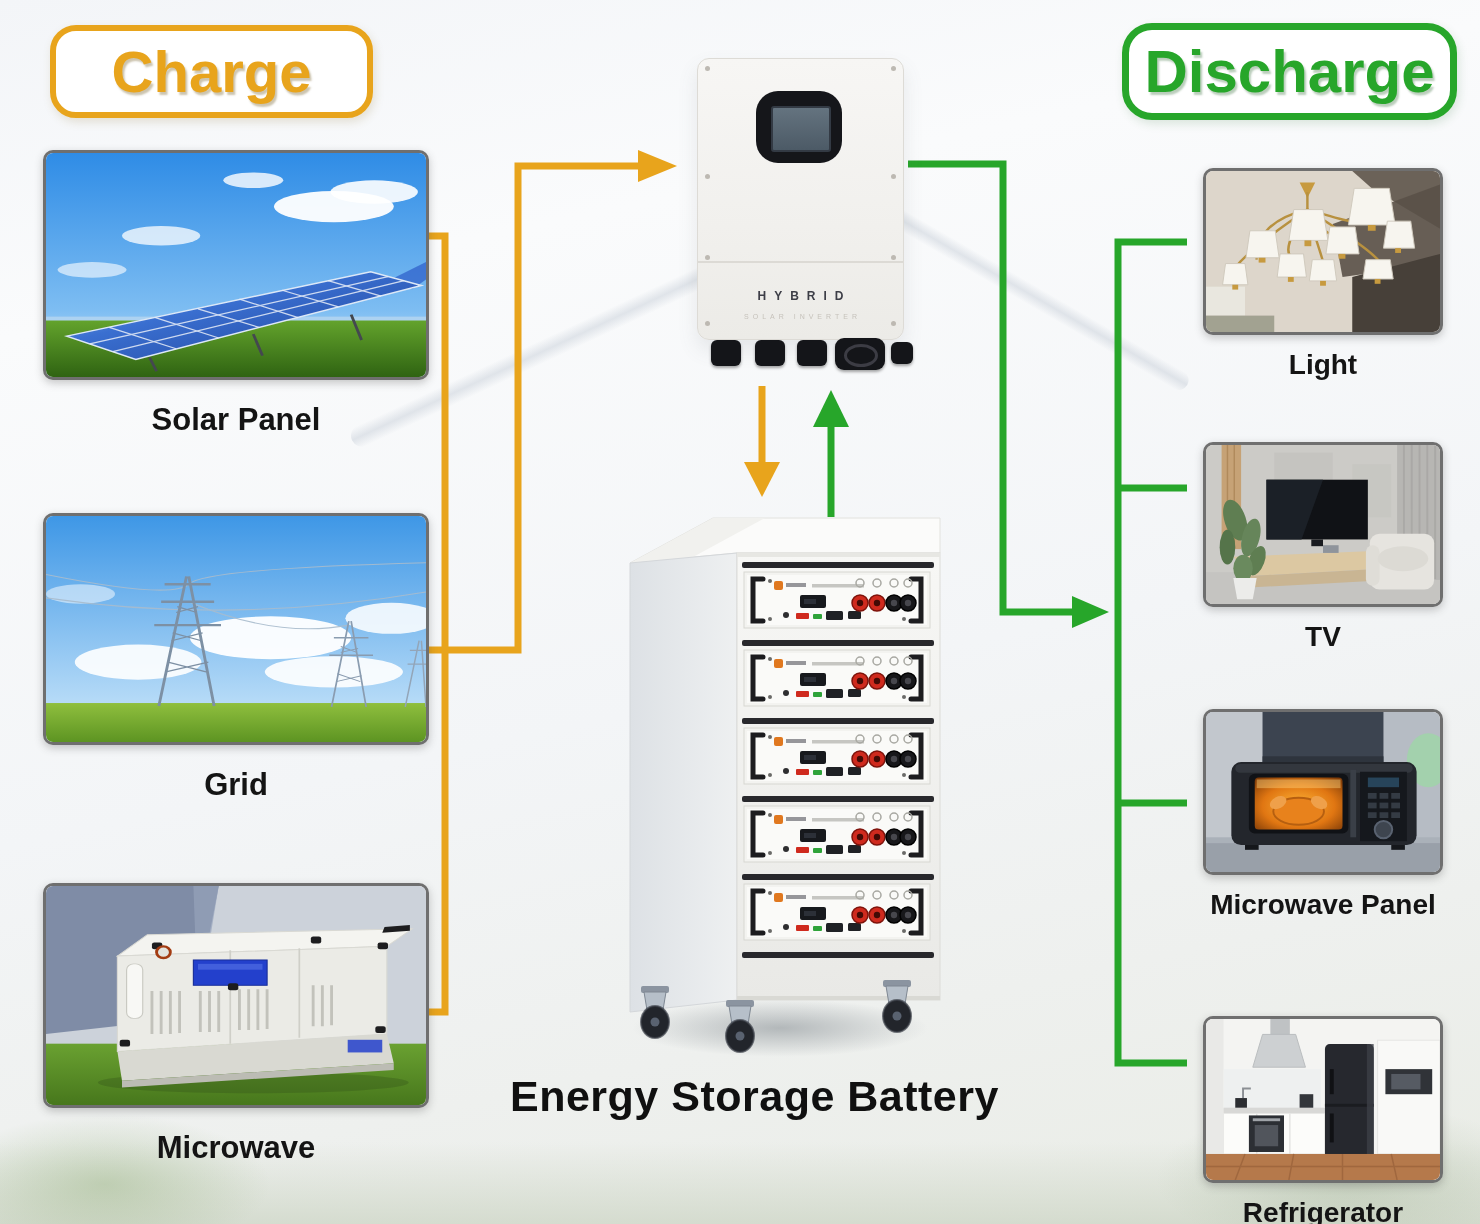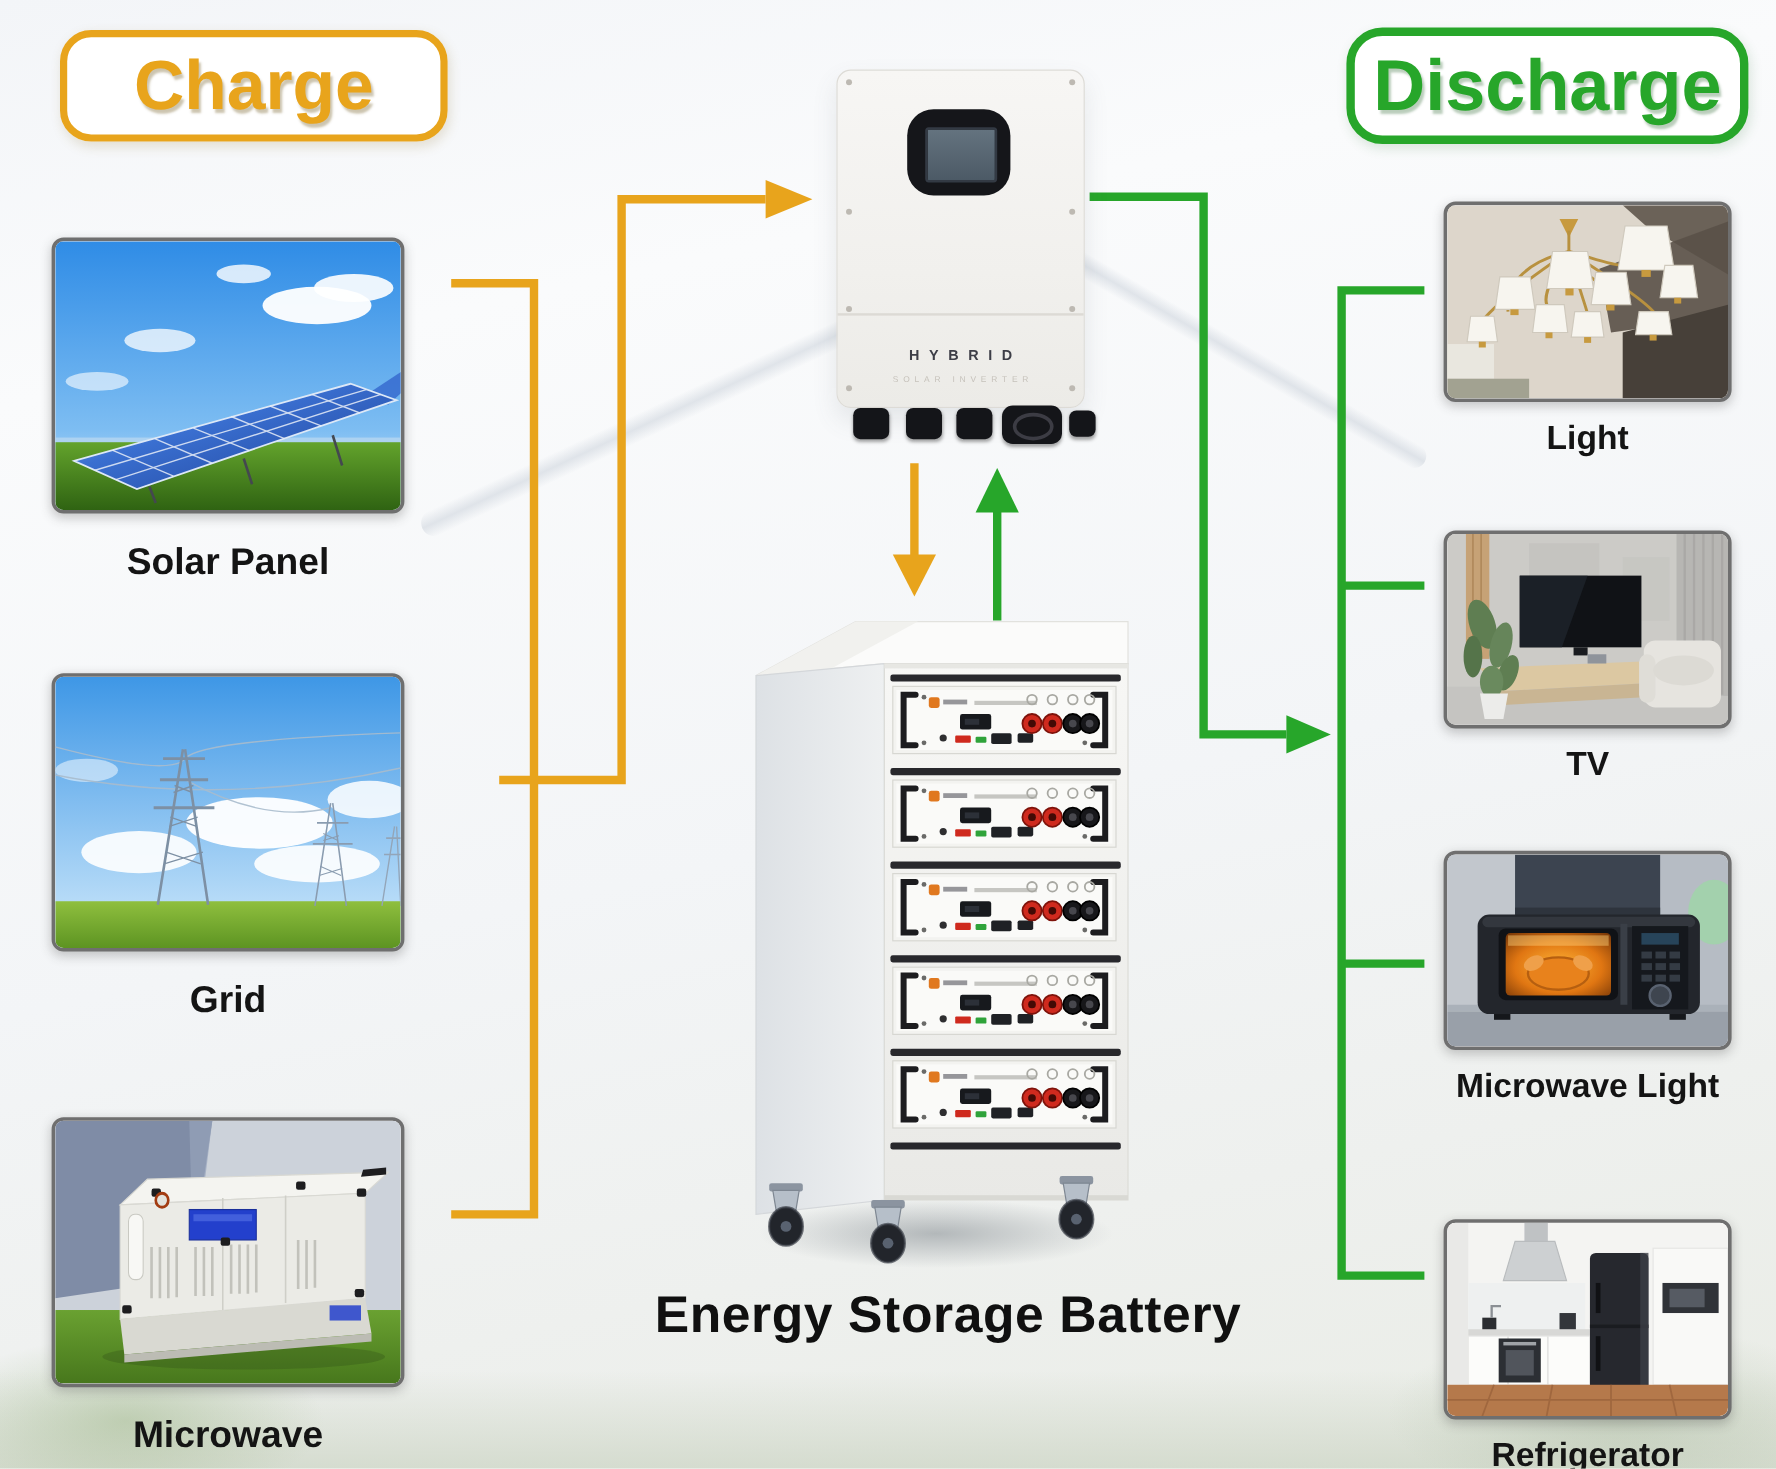--- a/index.html
+++ b/index.html
@@ -28,21 +28,21 @@
     color:#E8A41C;font-size:58px;text-shadow:2px 3px 2px rgba(110,85,25,.35);box-shadow:2px 4px 10px rgba(140,110,40,.18);}
   .badge.discharge{left:1122px;top:23px;width:335px;height:97px;border:7px solid #27A62A;border-radius:30px;
     color:#27A62A;font-size:60px;text-shadow:2px 3px 2px rgba(25,90,30,.3);box-shadow:2px 4px 10px rgba(40,110,50,.15);justify-content:center;}
 
   
   .node{position:absolute;}
   .frame{border:3px solid #6f6f6f;border-radius:10px;overflow:hidden;background:#fff;
     box-shadow:0 3px 9px rgba(60,60,60,.28);box-sizing:border-box;}
   .frame svg{display:block;width:100%;height:100%;}
   .node-label{font-weight:bold;color:#141414;text-align:center;margin-top:22px;}
-  .node.left-col{left:43px;width:294px;margin-top:48px;}
+  .node.left-col{left:43px;width:386px;}
   .node.right-col{left:1203px;width:240px;}
   .node.left-col .node-label{font-size:31px;}
   .node.right-col .node-label{font-size:28px;margin-top:14px;}
   .node.solar{top:150px;} .node.solar .frame{height:230px;}
   .node.grid{top:513px;}  .node.grid .frame{height:232px;}
   .node.generator{top:883px;} .node.generator .frame{height:225px;}
   .node.light{top:168px;} .node.light .frame{height:167px;}
   .node.tv{top:442px;}    .node.tv .frame{height:165px;}
   .node.microwave{top:709px;} .node.microwave .frame{height:166px;}
   .node.fridge{top:1016px;} .node.fridge .frame{height:167px;}
@@ -69,21 +69,21 @@
   .conn.cbig .ring{position:absolute;left:9px;top:6px;width:28px;height:17px;border:3px solid #3c3c44;border-radius:50%;}
   .conn.c5{left:194px;top:4px;width:22px;height:22px;}
 
   
   .battery-svg{position:absolute;left:560px;top:500px;width:420px;height:580px;}
 
   
   .arrows{position:absolute;left:0;top:0;width:1480px;height:1224px;pointer-events:none;}
 
   
-  .caption{position:absolute;left:510px;top:1072px;width:560px;text-align:center;
+  .caption{position:absolute;left:510px;top:1072px;width:560px;text-align:left;
     font-size:43px;font-weight:bold;color:#101010;letter-spacing:.5px;}
 </style>
 </head>
 <body>
 
 <div class="canvas">
 
   <div class="streak s1"></div>
   <div class="streak s2"></div>
   <div class="bg-bottom"></div>
@@ -375,21 +375,21 @@
             <rect x="166" y="104" width="9" height="6"></rect>
               <rect x="178" y="104" width="9" height="6"></rect>
               <rect x="190" y="104" width="9" height="6"></rect>
           </g>
           <circle cx="182" cy="122" r="9" fill="#3e454f" stroke="#596270" stroke-width="2"></circle>
           <rect x="40" y="138" width="14" height="5" fill="#15171b"></rect>
             <rect x="190" y="138" width="14" height="5" fill="#15171b"></rect>
         </g>
       </svg>
     </div>
-    <div class="node-label">Microwave Light</div>
+    <div class="node-label">Microwave Panel</div>
   </div>
 
   <div class="node right-col fridge">
     <div class="frame">
       <svg viewBox="0 0 240 167" preserveAspectRatio="none">
         <rect width="240" height="167" fill="#f4f4f2"></rect>
         <rect width="18" height="140" fill="#e9e9e7"></rect>
         <rect x="66" width="20" height="18" fill="#bfc2c4"></rect>
         <polygon points="58,16 92,16 102,50 48,50" fill="#cdd0d2" stroke="#b9bcbe" stroke-width="1"></polygon>
         <rect x="18" y="52" width="100" height="42" fill="#eef0f0"></rect>

